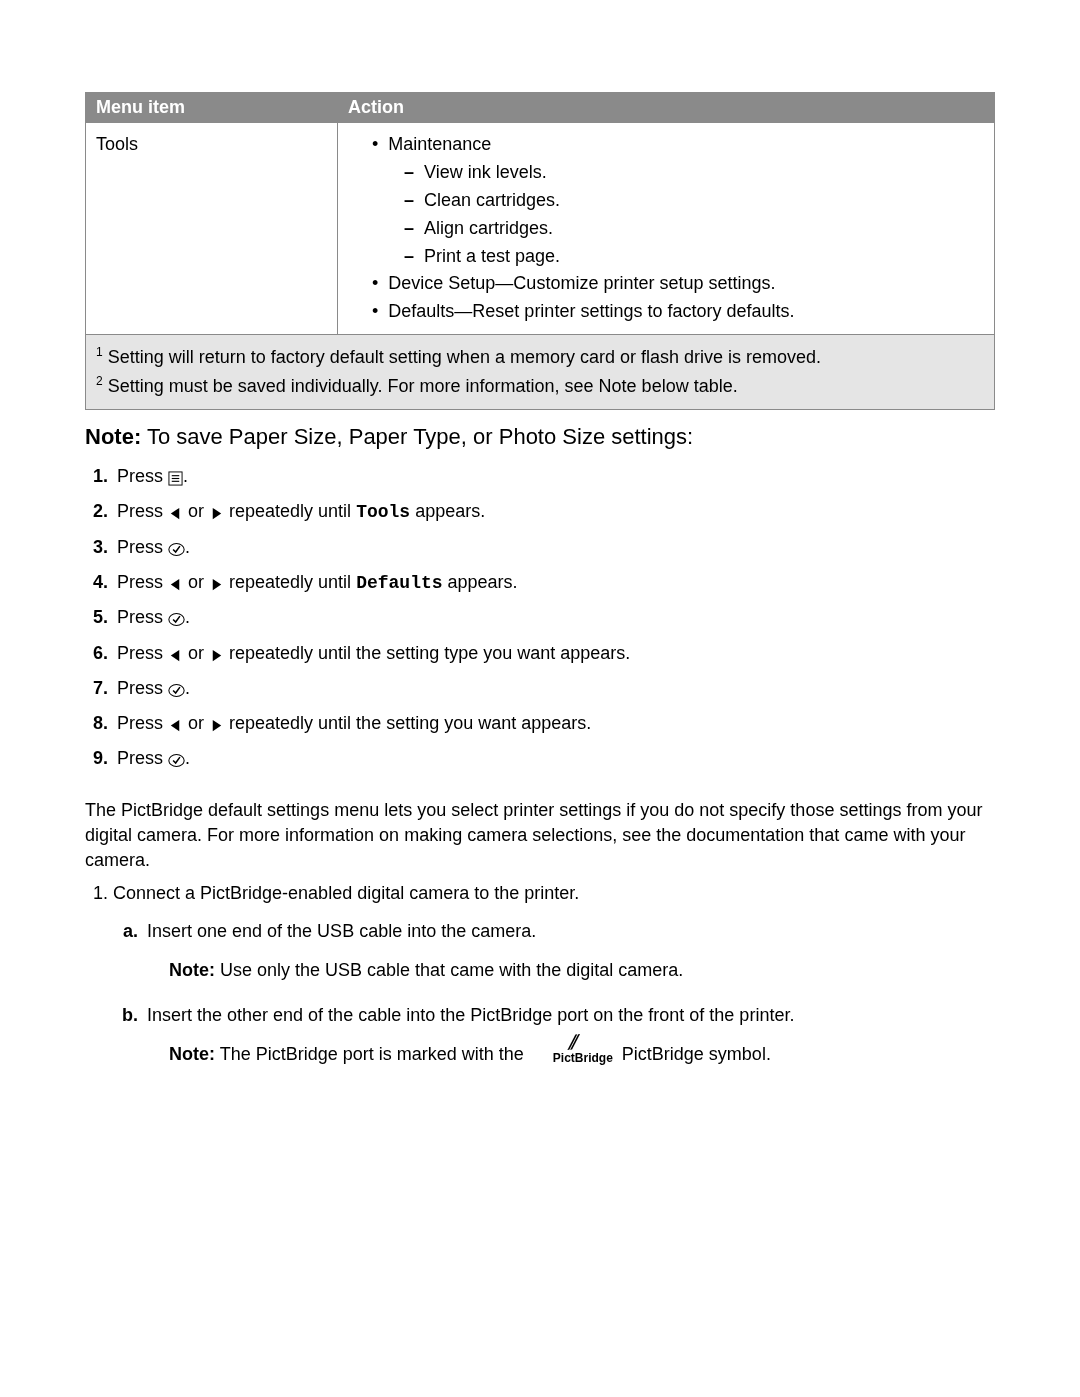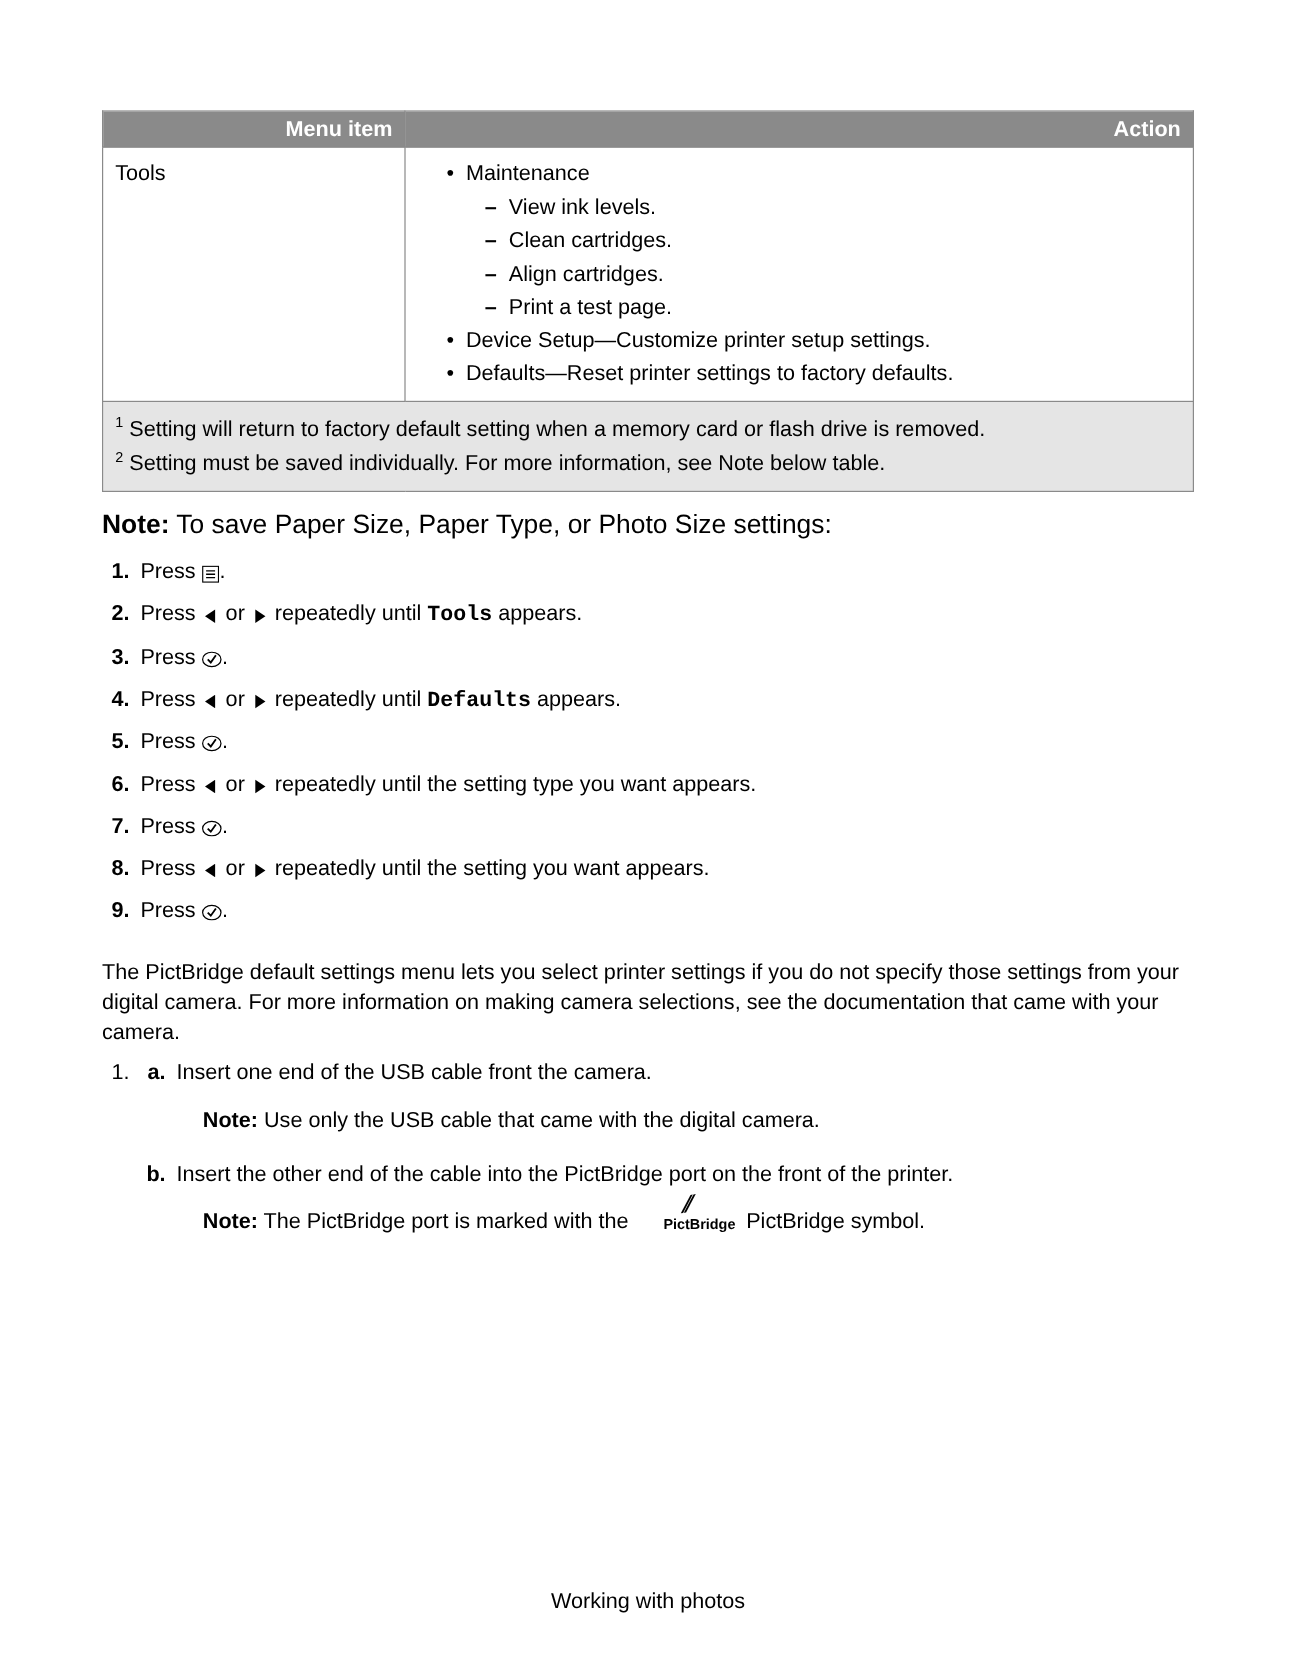--- a/index.html
+++ b/index.html
@@ -18,21 +18,21 @@
   }
   table.menu-table {
     width: 100%;
     border-collapse: collapse;
     font-size: 18px;
   }
   table.menu-table th {
     background: #8a8a8a;
     color: #fff;
     font-weight: bold;
-    text-align: right;
+    text-align: left;
     padding: 4px 10px;
     border: 1px solid #8a8a8a;
     font-size: 18px;
   }
   table.menu-table th:first-child { width: 252px; }
   table.menu-table td {
     border: 1px solid #8a8a8a;
     padding: 8px 10px 8px 10px;
     vertical-align: top;
     font-size: 18px;
@@ -217,32 +217,32 @@
             <polyline points="6,10 9,13 14,6" fill="none" stroke="#000" stroke-width="1.8"></polyline>
           </svg></span><span>.</span>
     </li>
   </ol>
 
 
   <p class="body-text">The PictBridge default settings menu lets you select printer settings if you do not specify those settings from your digital camera. For more information on making camera selections, see the documentation that came with your camera.</p>
 
   <ol class="steps-nested">
     <li>
+      <span>Connect a PictBridge-enabled digital camera to the printer.</span>
       <ol class="substeps">
         <li>
-          <span>Insert one end of the USB cable front the camera.</span>
+          <span>Insert one end of the USB cable into the camera.</span>
           <div class="subnote"><span class="bold">Note:</span><span> Use only the USB cable that came with the digital camera.</span></div>
         </li>
         <li>
           <span>Insert the other end of the cable into the PictBridge port on the front of the printer.</span>
           <div class="subnote">
             <span class="bold">Note:</span><span> The PictBridge port is marked with the </span><span class="pictbridge-inline"><span class="pictbridge-glyph">⁄⁄</span><span class="pictbridge-label">PictBridge</span></span><span> PictBridge symbol.</span>
           </div>
         </li>
       </ol>
     </li>
   </ol>
 
 </div>
 
 <div class="page-footer">
-  <span class="sect">Working with photos</span>
 </div>
 
 </body></html>

